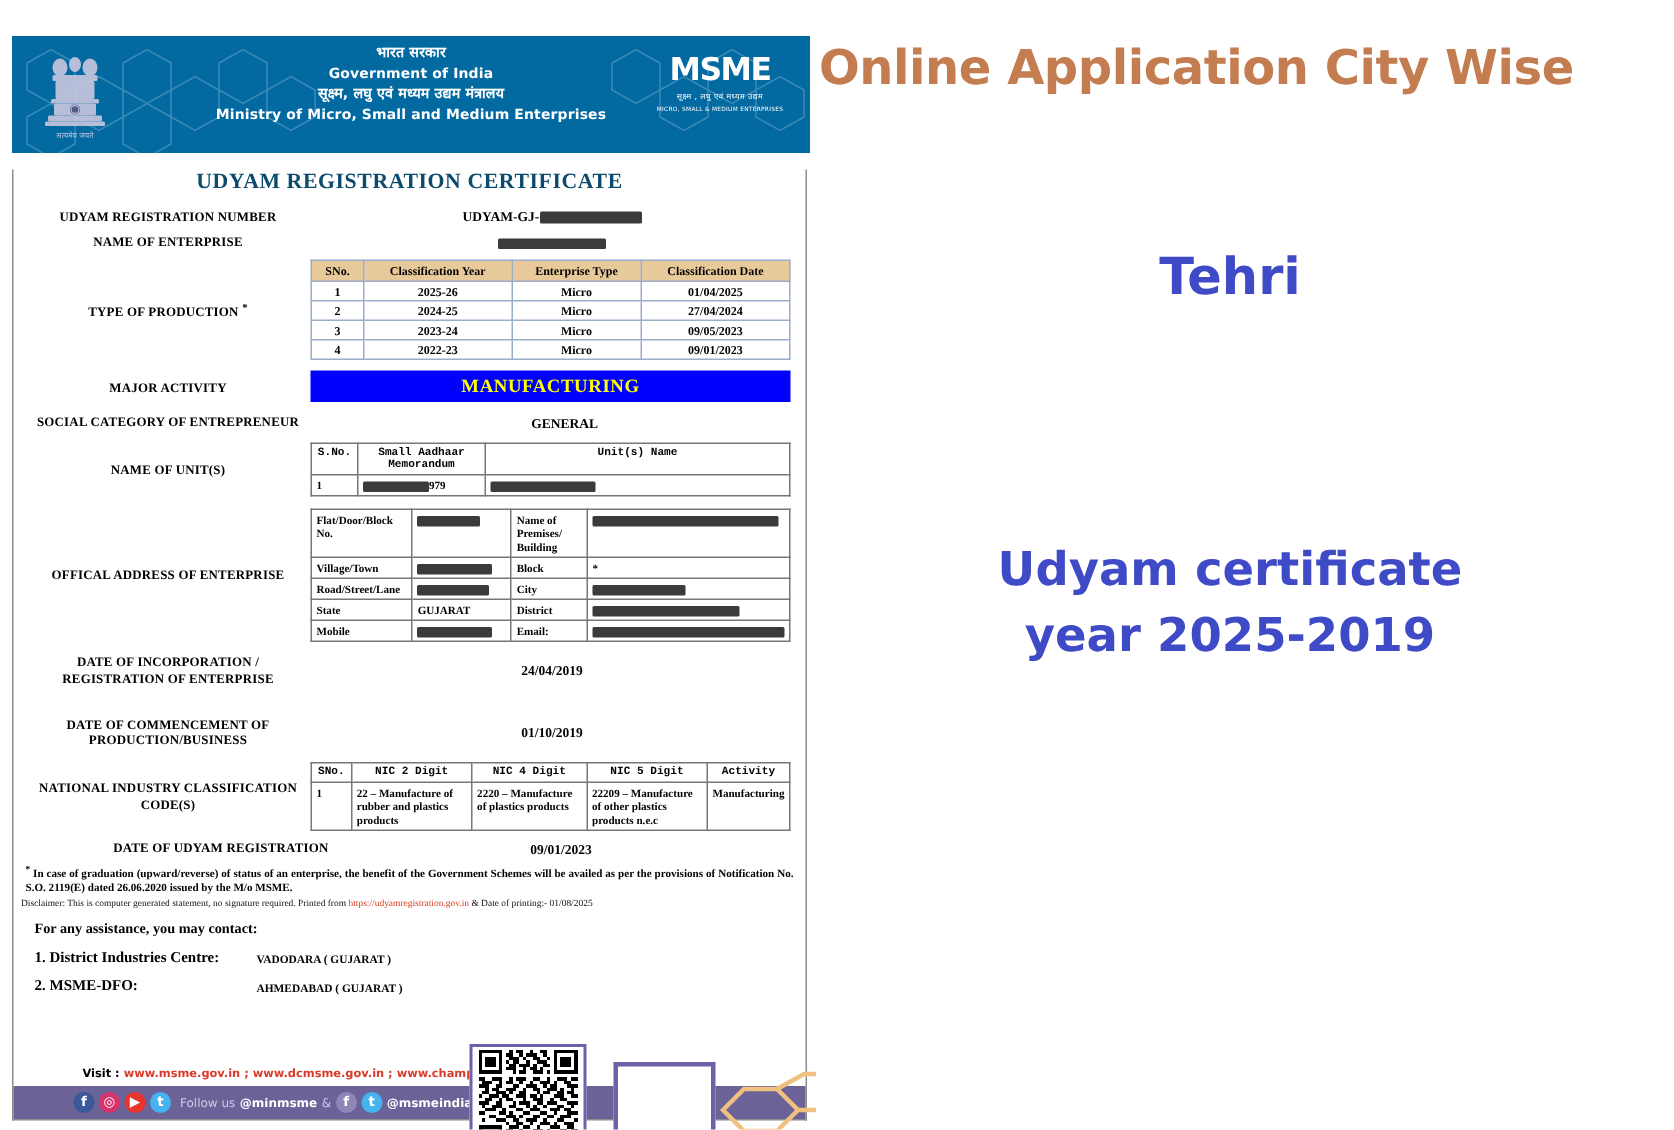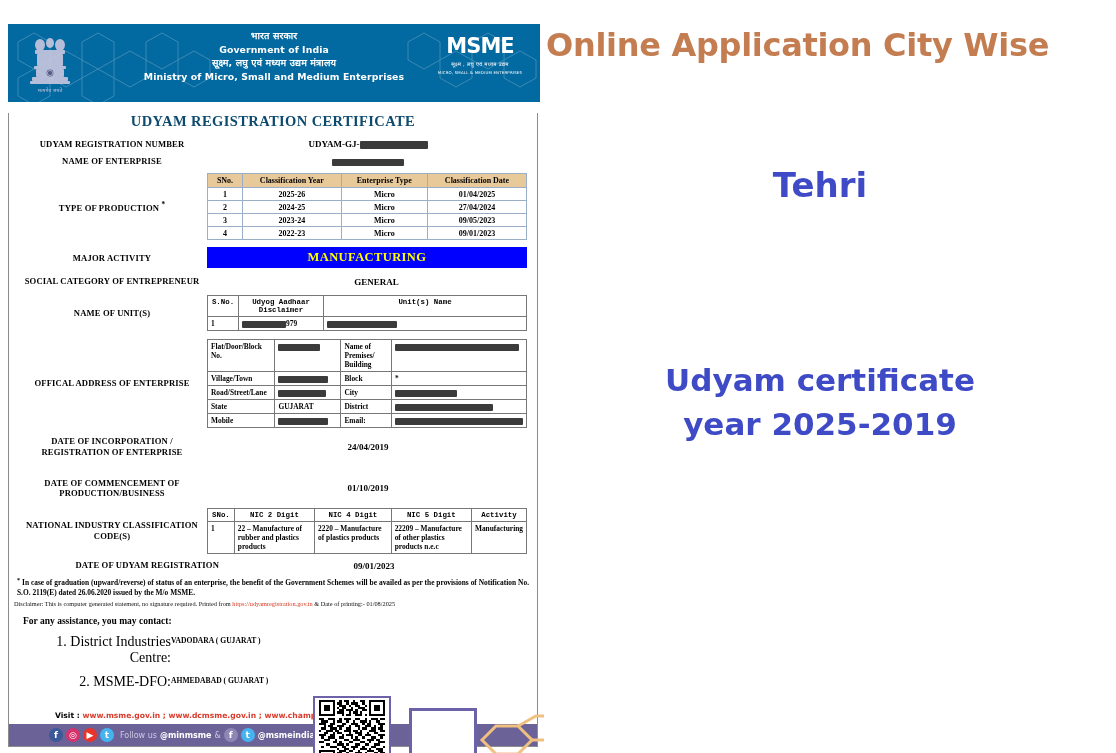--- a/index.html
+++ b/index.html
@@ -230,25 +230,24 @@
     margin-top: 9px;
     color: #000;
   }
   .contact-row {
     display: flex;
     padding: 0 14px;
     margin-top: 8px;
     color: #000;
   }
   .contact-row .ckey {
-    font-size: 14px;
-    font-weight: normal;
+    font-size: 10px;
+    font-weight: bold;
     width: 148px;
     flex: 0 0 148px;
-    text-align: right;
   }
   .contact-row .cval {
     font-size: 7.6px;
     font-weight: bold;
     padding-top: 2px;
   }
 
   
   #cert-footer {
     position: absolute;
@@ -511,21 +510,21 @@
       <div class="val">GENERAL</div>
     </div>
 
     <div class="row" style="margin-bottom:8px;">
       <div class="lbl">NAME OF UNIT(S)</div>
       <div class="val">
         <table class="plain-tbl" style="width:320px;">
           <thead>
             <tr>
               <th style="width:24px;">S.No.</th>
-              <th style="width:78px;">Udyog Aadhaar Disclaimer</th>
+              <th style="width:78px;">Small Aadhaar Memorandum</th>
               <th>Unit(s) Name</th>
             </tr>
           </thead>
           <tbody>
             <tr>
               <td>1</td>
               <td><span class="redact" style="width:44px;"></span><span>979</span></td>
               <td><span class="redact" style="width:70px;"></span></td>
             </tr>
           </tbody>

